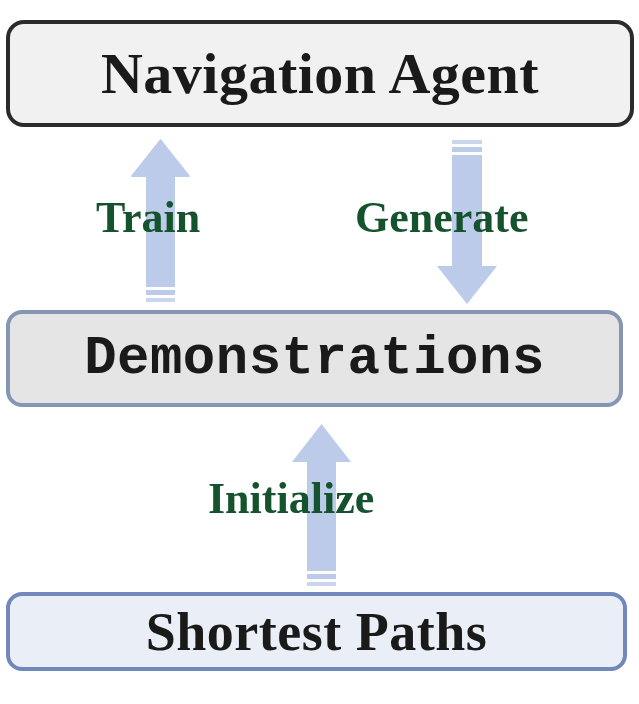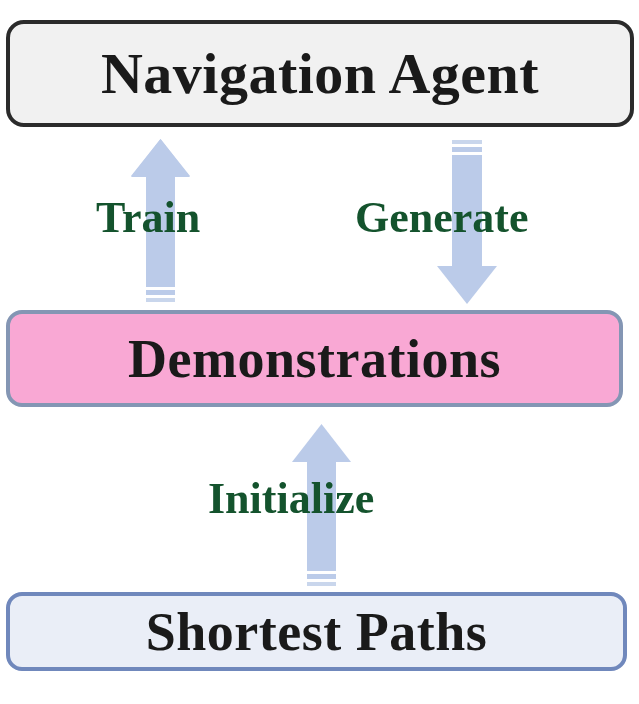--- a/index.html
+++ b/index.html
@@ -140,21 +140,21 @@
   <div class="edge-label label-train">Train</div>
 
   <div class="edge-label label-initialize">Initialize</div>
 
   <div class="edge-label label-generate">Generate</div>
 
   <div class="node node-agent" style="background: rgb(241, 241, 241); border-color: rgb(43, 43, 43);">
     <span>Navigation Agent</span>
   </div>
 
-  <div class="node node-demos" style="background: #f9a8d4; border-color: rgb(132, 150, 180);">
+  <div class="node node-demos" style="background: #e5e5e5; border-color: rgb(132, 150, 180); font-family: Liberation Mono, monospace;">
     <span>Demonstrations</span>
   </div>
 
   <div class="node node-paths" style="background: rgb(234, 238, 247); border-color: rgb(112, 136, 188);">
     <span>Shortest Paths</span>
   </div>
 
 </div>
 
 </body></html>

